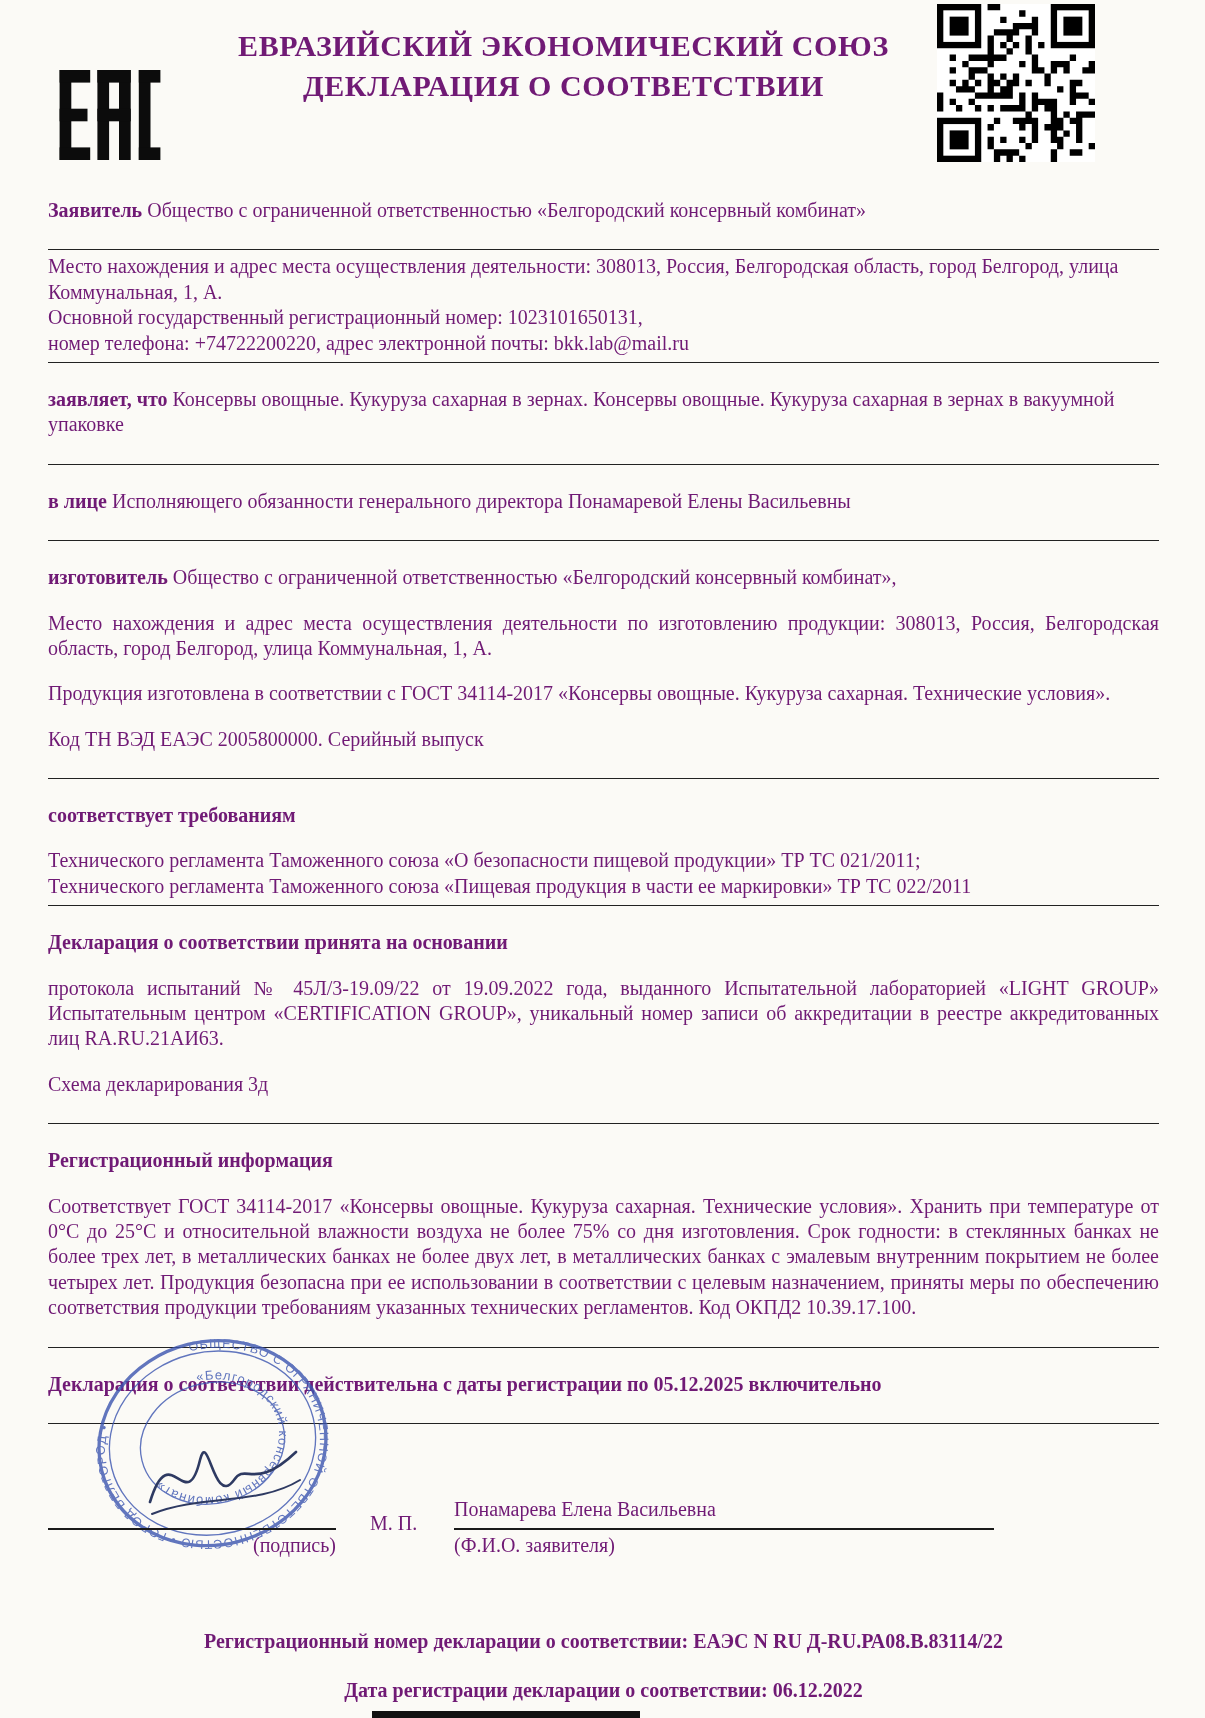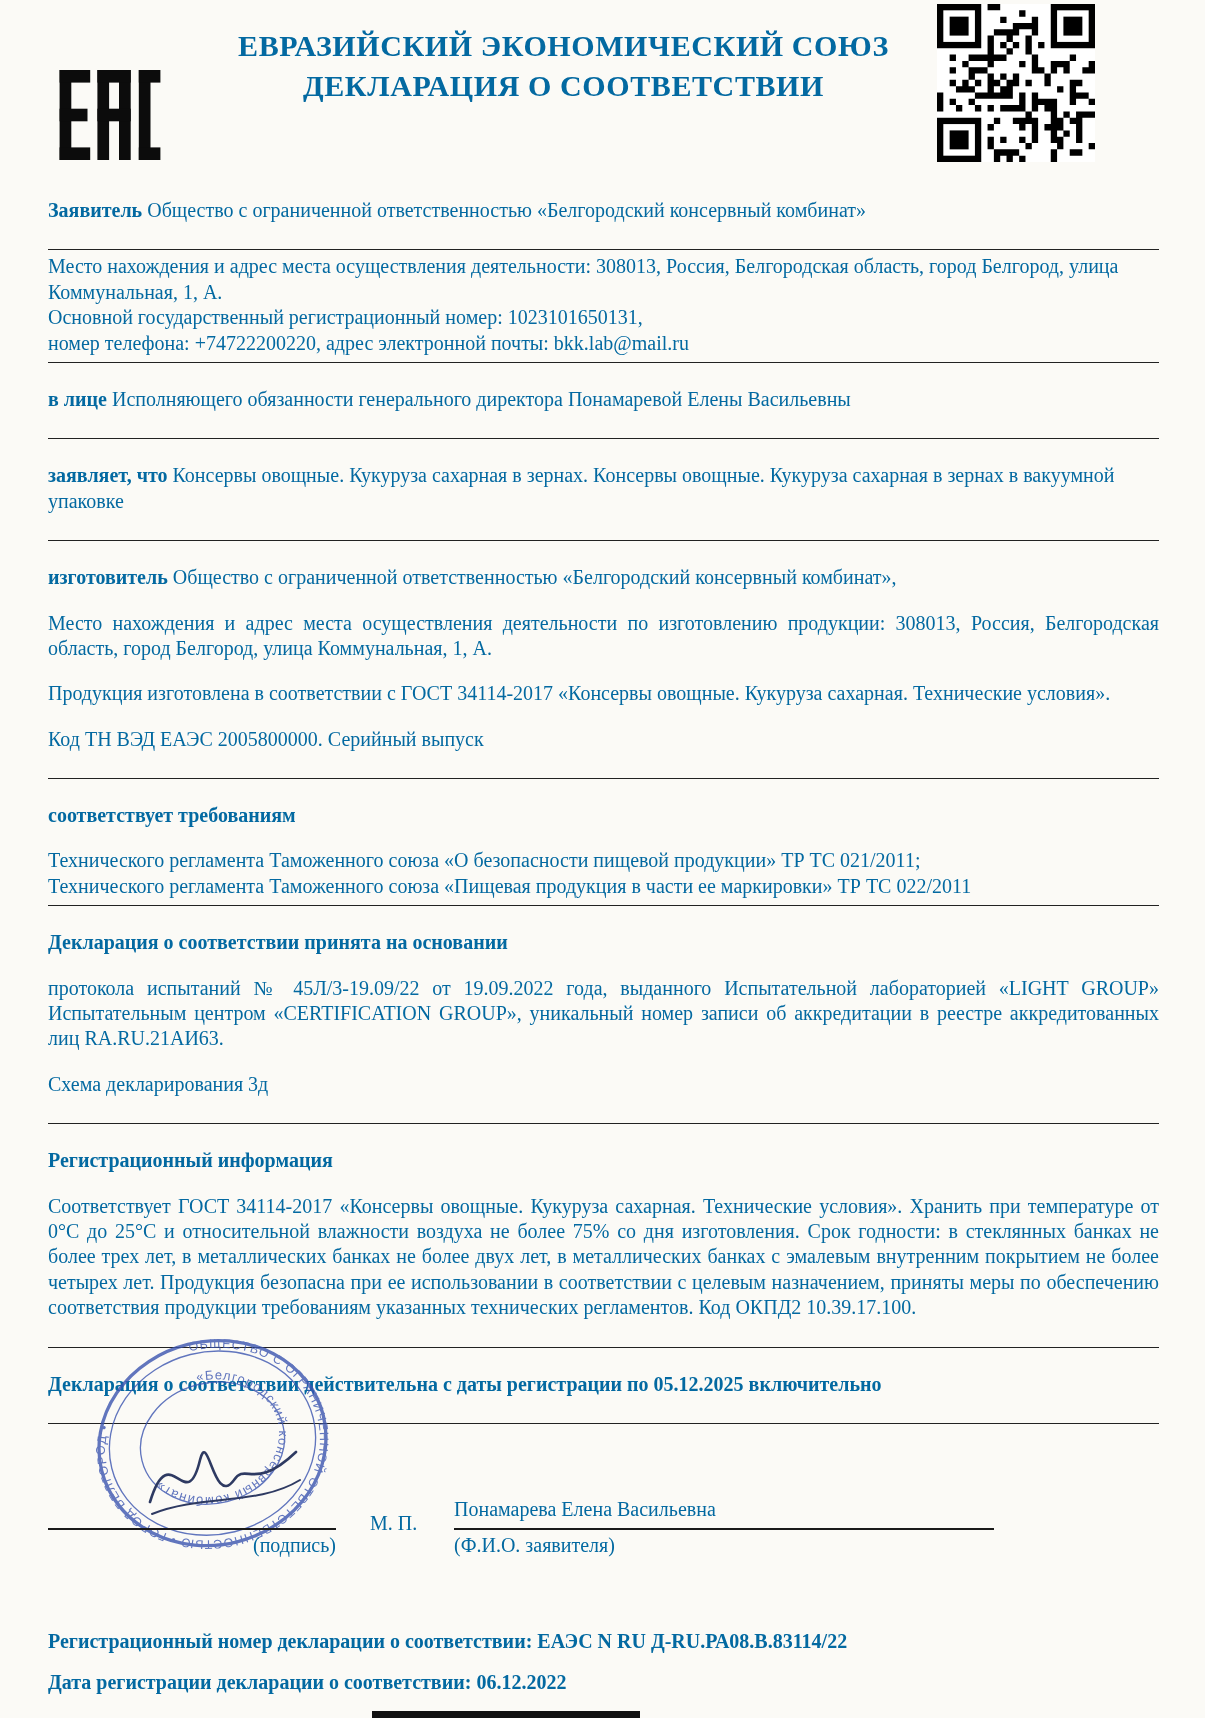--- a/index.html
+++ b/index.html
@@ -5,21 +5,21 @@
   html,body{margin:0;padding:0;}
   body{
     width:1205px;height:1718px;
     background:#e9e8e4;
     font-family:"Liberation Serif", serif;
   }
   .page{
     position:relative;
     width:1205px;height:1718px;
     background:#fbfaf6;
-    color:#0369a1;
+    color:#701a75;
     overflow:hidden;
   }
   .content{
     position:absolute;left:48px;right:46px;top:0;
   }
   
   .header{position:relative;height:174px;}
   .eac{position:absolute;left:10px;top:70px;width:104px;height:90px;}
   .titles{
     position:absolute;left:150px;right:230px;top:26px;
@@ -42,22 +42,22 @@
   .mp{position:absolute;left:322px;top:16px;font-size:20px;margin-top:10px;}
   .fio-name{position:absolute;left:406px;top:12px;width:540px;text-align:left;font-size:20px;}
   .sig-right-line{position:absolute;left:406px;top:42px;width:540px;border-bottom:2px solid #1a1a1a;}
   .fio-caption{position:absolute;left:406px;top:48px;width:540px;text-align:left;font-size:20px;}
   .stamp{
     position:absolute;left:42px;top:-152px;width:246px;height:218px;
     opacity:.8;transform:rotate(-14deg);pointer-events:none;
   }
   .sig-stroke{position:absolute;left:92px;top:-66px;width:170px;height:118px;pointer-events:none;}
   
-  .reg{font-weight:bold;font-size:20px;margin-top:48px;}
-  .reg.second{margin-top:18px;}
+  .reg{font-weight:bold;font-size:20px;margin-top:48px;text-align:center;}
+  .reg.second{margin-top:26px;}
   
   .artifact{position:absolute;left:372px;bottom:0;width:268px;height:7px;background:#111;}
   .stamp text{font-family:"Liberation Sans", sans-serif;letter-spacing:1px;}
 </style>
 </head>
 <body>
 
 <div class="page">
   <div class="content">
 
@@ -110,25 +110,25 @@
       <p><b>Заявитель</b> <span>Общество с ограниченной ответственностью «Белгородский консервный комбинат»</span></p>
     </div>
 
     <div class="sec">
       <div class="line">Место нахождения и адрес места осуществления деятельности: 308013, Россия, Белгородская область, город Белгород, улица Коммунальная, 1, А.</div>
       <div class="line">Основной государственный регистрационный номер: 1023101650131,</div>
       <div class="line">номер телефона: +74722200220, адрес электронной почты: bkk.lab@mail.ru</div>
     </div>
 
     <div class="sec">
-      <p><b>в лице</b> <span>Исполняющего обязанности генерального директора Понамаревой Елены Васильевны</span></p>
+      <p><b>заявляет, что</b> <span>Консервы овощные. Кукуруза сахарная в зернах. Консервы овощные. Кукуруза сахарная в зернах в вакуумной упаковке</span></p>
     </div>
 
     <div class="sec">
-      <p><b>заявляет, что</b> <span>Консервы овощные. Кукуруза сахарная в зернах. Консервы овощные. Кукуруза сахарная в зернах в вакуумной упаковке</span></p>
+      <p><b>в лице</b> <span>Исполняющего обязанности генерального директора Понамаревой Елены Васильевны</span></p>
     </div>
 
     <div class="sec">
       <p class="just"><b>изготовитель</b> <span>Общество с ограниченной ответственностью «Белгородский консервный комбинат»,</span></p>
       <p class="just">Место нахождения и адрес места осуществления деятельности по изготовлению продукции: 308013, Россия, Белгородская область, город Белгород, улица Коммунальная, 1, А.</p>
       <p class="just">Продукция изготовлена в соответствии с ГОСТ 34114-2017 «Консервы овощные. Кукуруза сахарная. Технические условия».</p>
       <p>Код ТН ВЭД ЕАЭС 2005800000. Серийный выпуск</p>
     </div>
 
     <div class="sec">

